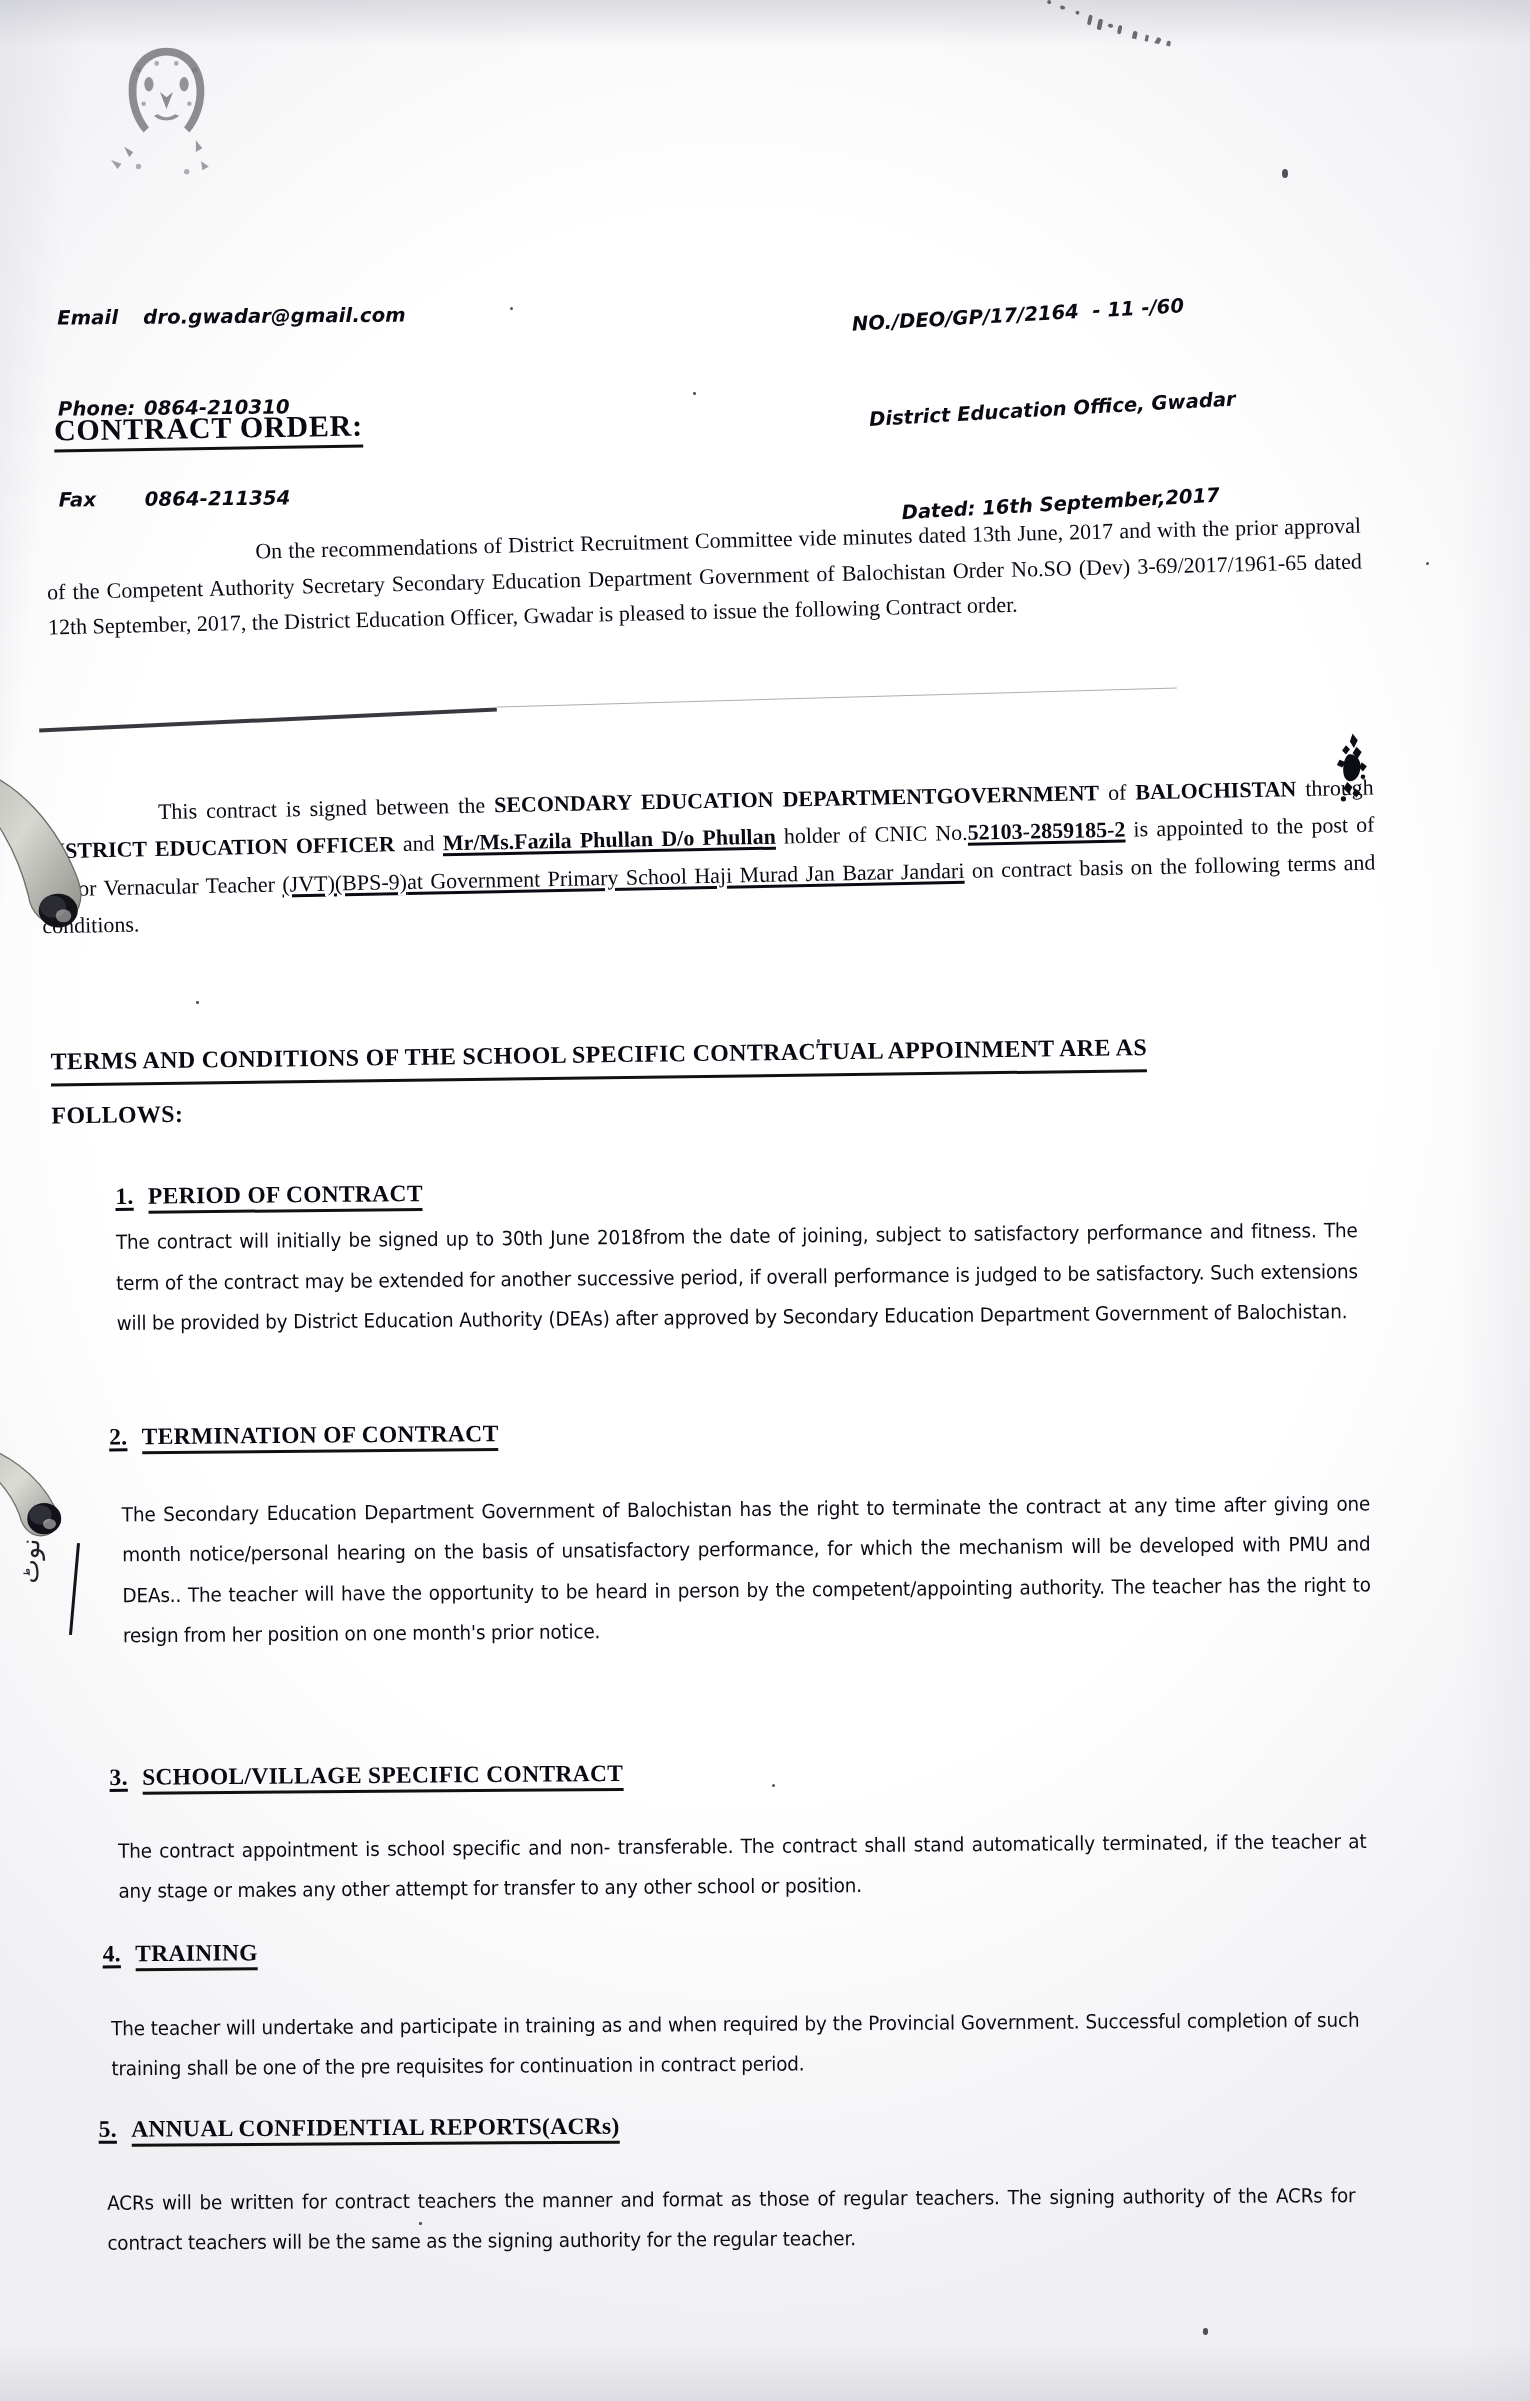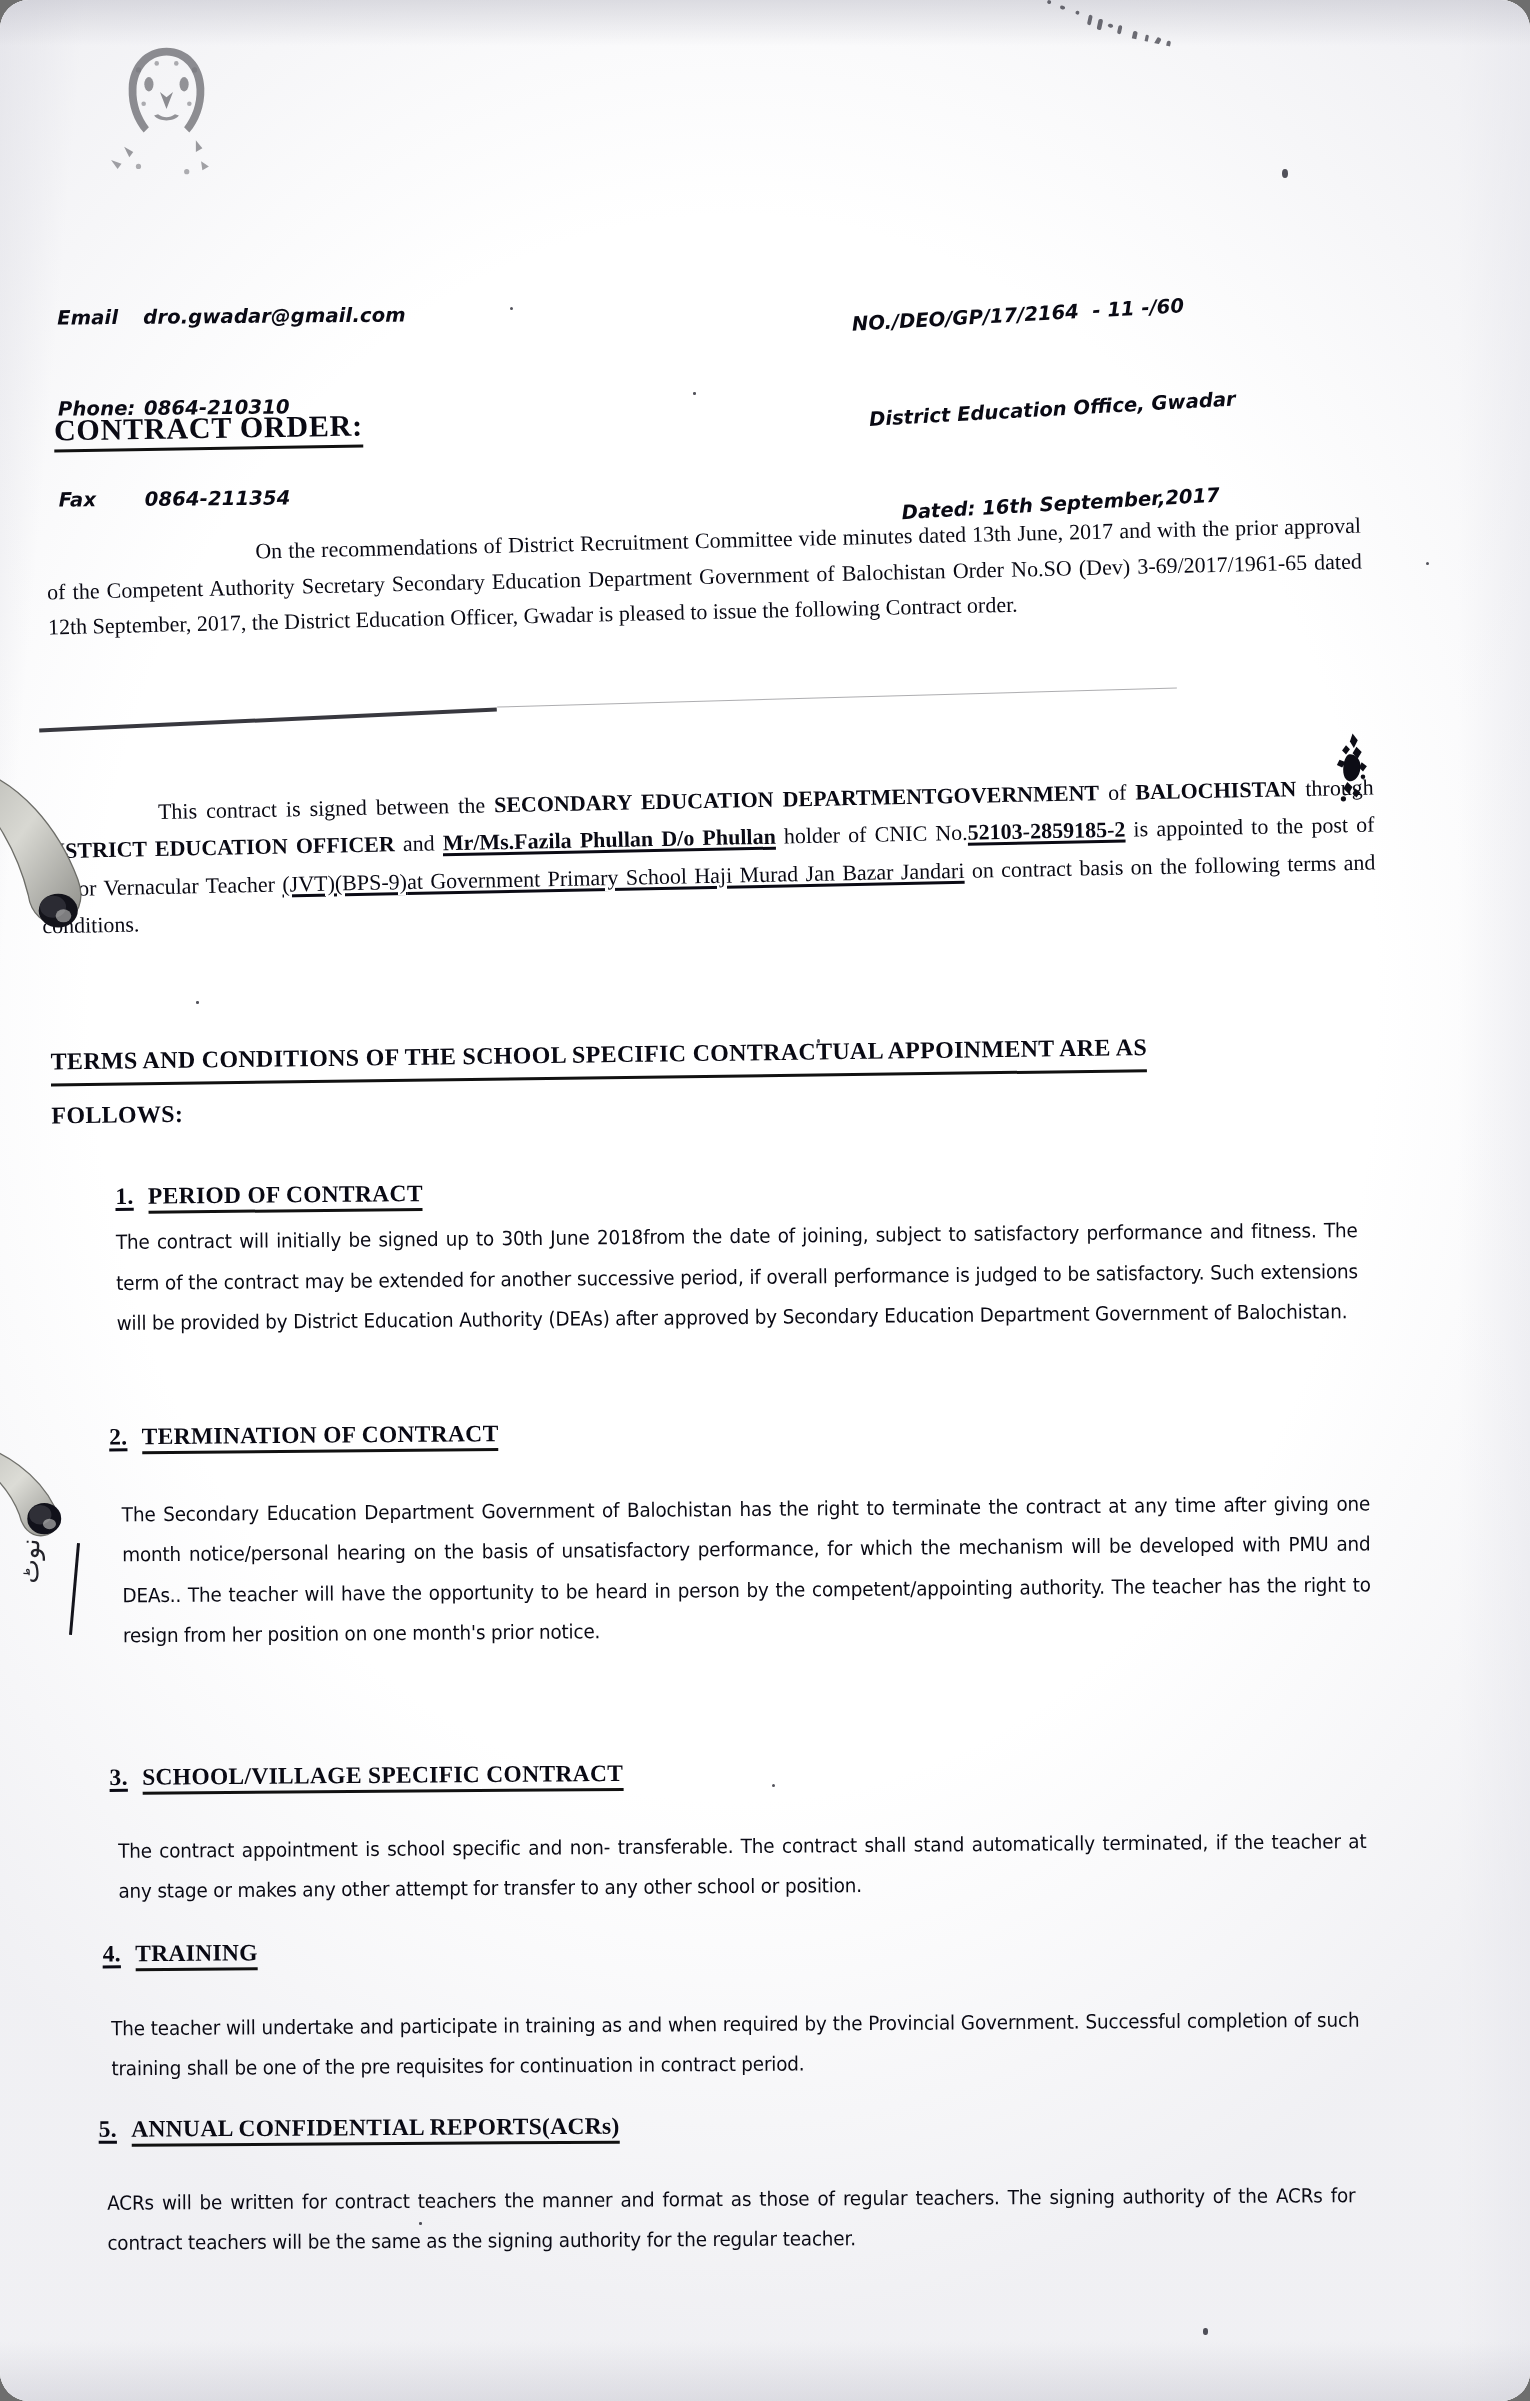--- a/index.html
+++ b/index.html
@@ -9,21 +9,20 @@
     background: #6e6e6e;
   }
   .page {
     position: relative;
     width: 1530px;
     height: 2401px;
     background: #ffffff;
     overflow: hidden;
     font-family: "Liberation Serif", serif;
     color: #0a0a14;
-    border-radius: 29px;
   }
 
   
   .paper-tone {
     position: absolute;
     inset: 0;
     background:
       radial-gradient(ellipse 70% 55% at 48% 42%, rgba(255,255,255,0) 0%, rgba(252,252,253,0) 60%, rgba(228,228,234,0.55) 100%),
       linear-gradient(95deg, rgba(214,214,222,0.55) 0px, rgba(255,255,255,0) 85px),
       linear-gradient(270deg, rgba(222,222,230,0.40) 0px, rgba(255,255,255,0) 72px),

